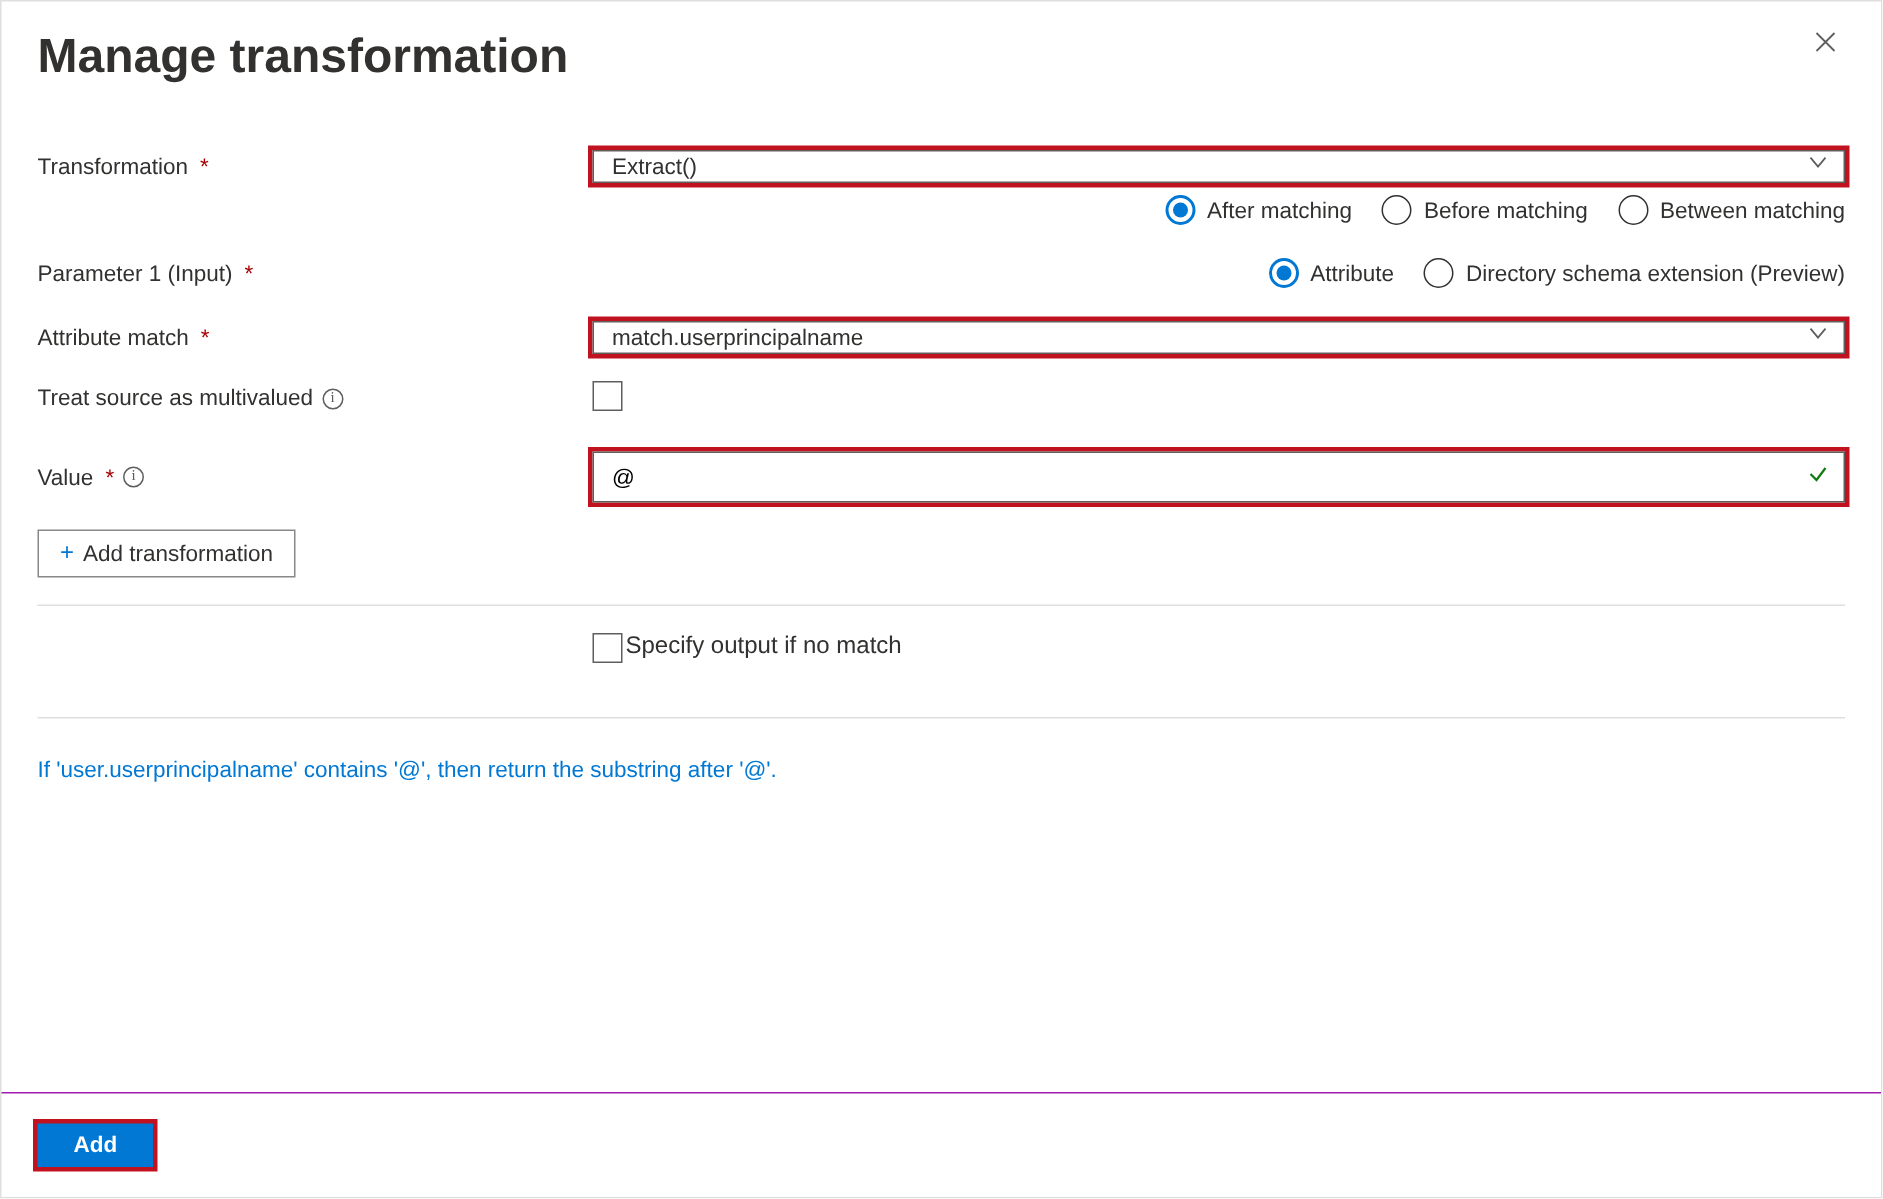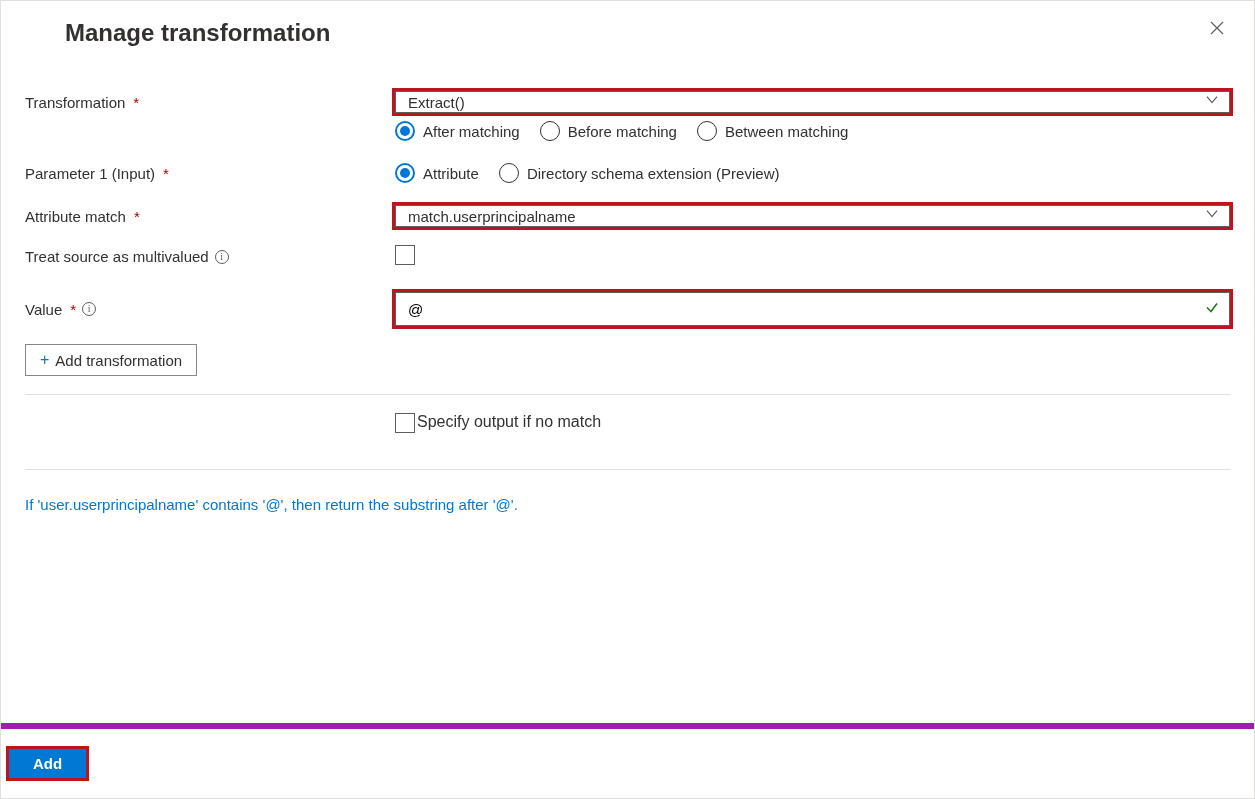--- a/index.html
+++ b/index.html
@@ -24,24 +24,23 @@
       display: flex;
       flex-direction: column;
     }
     .header {
       padding: 18px 24px 8px 24px;
       display: flex;
       align-items: flex-start;
       justify-content: space-between;
     }
     .title {
-      font-size: 24px;
+      font-size: 32px;
       font-weight: 600;
       color: #323130;
-      margin-left: 40px;
     }
     .close-btn {
       font-size: 16px;
       color: #605e5c;
       cursor: pointer;
       padding: 2px 6px;
       line-height: 1;
     }
     .content {
       padding: 36px 24px 0 24px;
@@ -102,20 +101,21 @@
       transform: translateY(-55%);
     }
     .highlight-red {
       box-shadow: 0 0 0 3px #c1121f;
     }
     .radio-group {
       display: flex;
       align-items: center;
       gap: 20px;
       flex-wrap: wrap;
+      justify-content: flex-end;
     }
     .radio-item {
       display: flex;
       align-items: center;
       gap: 8px;
       cursor: pointer;
       font-size: 15px;
     }
     .radio-circle {
       width: 20px;
@@ -197,22 +197,22 @@
       padding-left: 370px;
       margin-bottom: 16px;
       font-size: 16px;
     }
     .summary-text {
       color: #0078d4;
       font-size: 15px;
       padding: 8px 0 24px 0;
     }
     .footer {
-      border-top: 6px solid #a21caf;
-      padding: 20px 8px;
+      border-top: 1px solid #a21caf;
+      padding: 20px 24px;
     }
     .add-btn {
       background: #0078d4;
       color: #fff;
       border: none;
       font-size: 15px;
       font-weight: 600;
       padding: 6px 24px;
       cursor: pointer;
       font-family: inherit;

